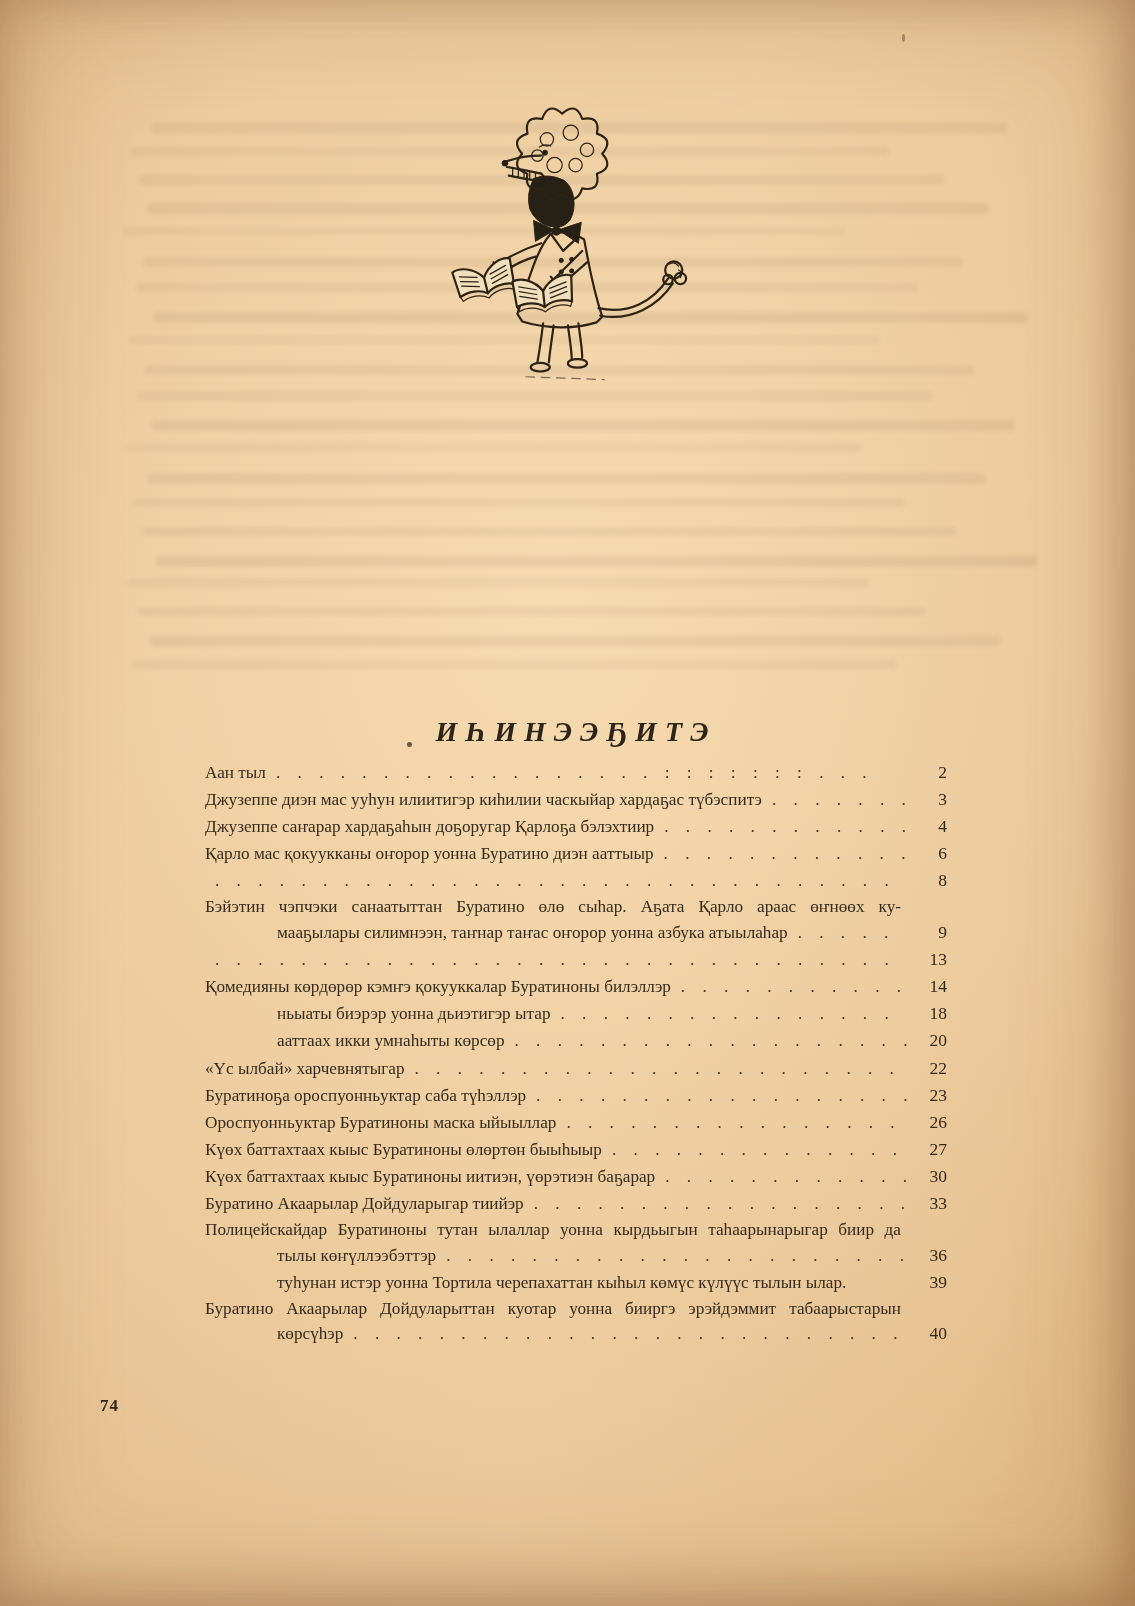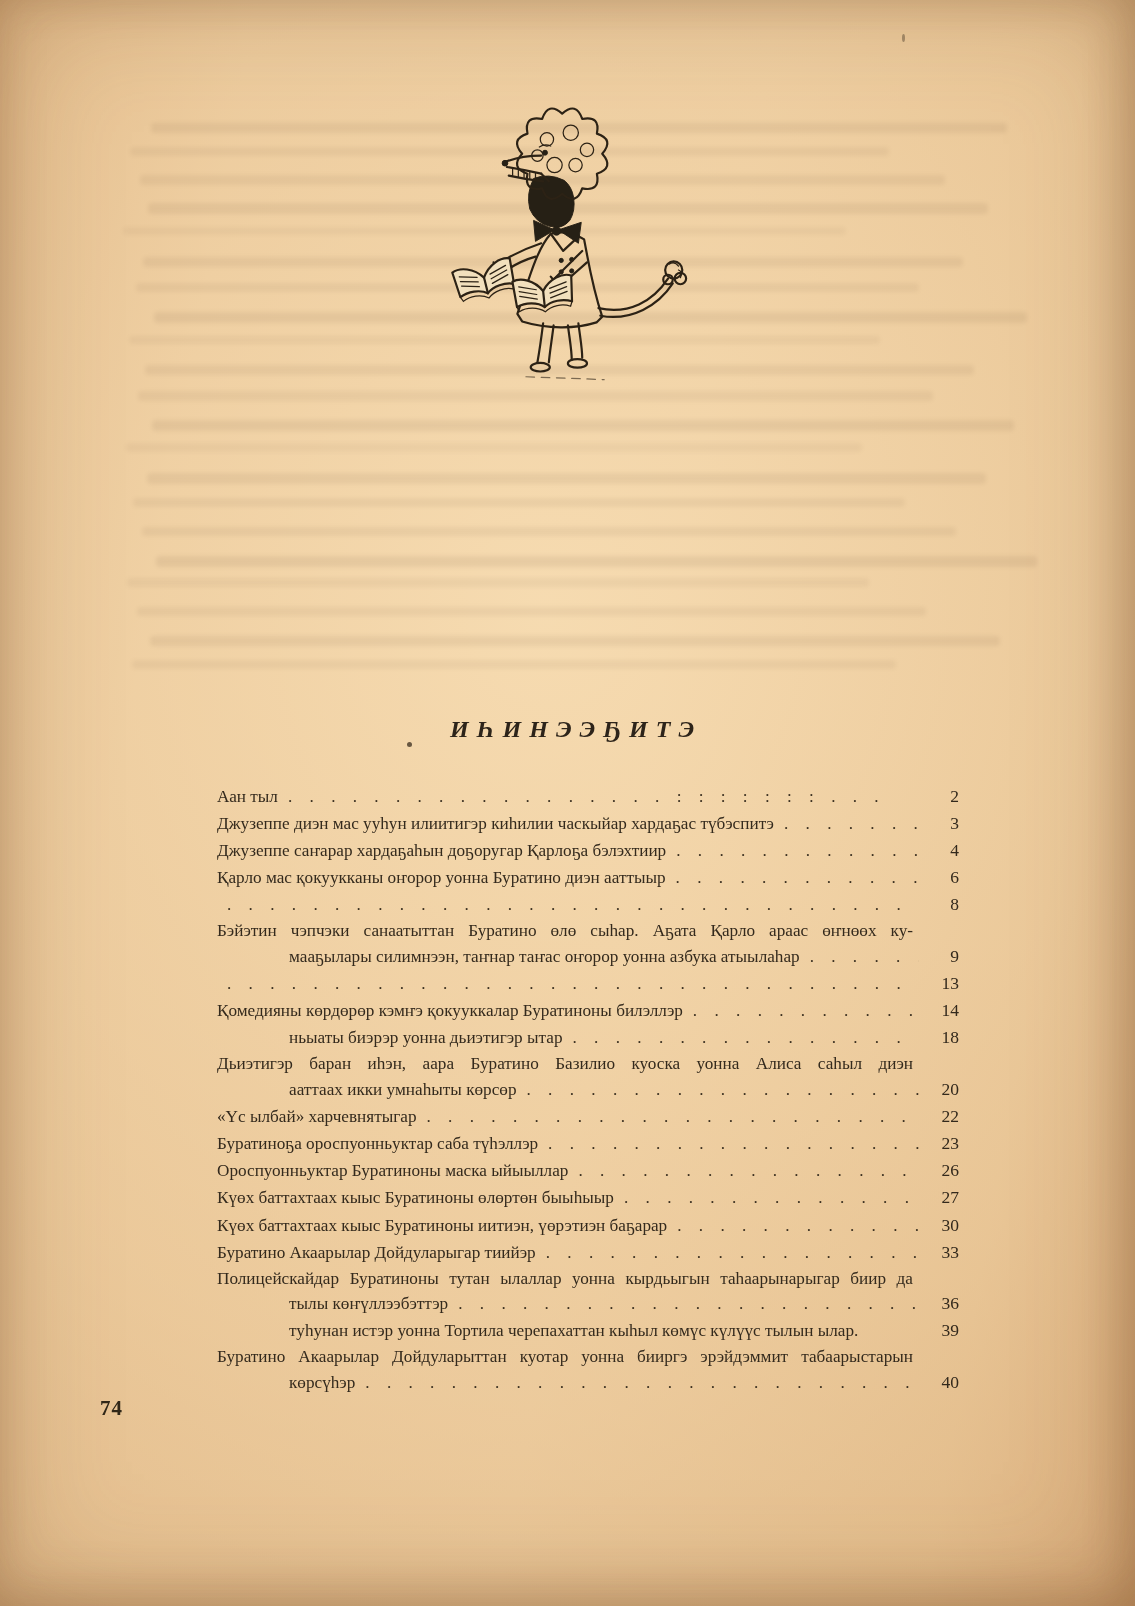--- a/index.html
+++ b/index.html
@@ -16,42 +16,42 @@
     box-shadow:inset 0 0 120px rgba(120,75,35,.28), inset -14px 0 40px rgba(110,65,30,.18), inset 0 -18px 50px rgba(110,65,30,.16);
   }
   .ghost{position:absolute;inset:0;pointer-events:none;}
   .ghost-bar{position:absolute;background:#6d5036;border-radius:4px;filter:blur(2.2px);}
   .speck{position:absolute;background:#3a2c1d;border-radius:50%;}
 
   .illo{position:absolute;left:438px;top:106px;width:256px;height:286px;}
 
   .toc-title{
     position:absolute;left:205px;top:716px;width:742px;
-    text-align:center;font-size:24px;font-weight:bold;font-style:italic;
+    text-align:center;font-size:28px;font-weight:bold;font-style:italic;
     letter-spacing:8px;color:#2d241a;
   }
   .toc{
-    position:absolute;left:205px;top:784px;width:742px;
-    font-size:17.2px;line-height:24.6px;color:#342a1d;margin-left:12px;
+    position:absolute;left:205px;top:760px;width:742px;
+    font-size:17.2px;line-height:24.6px;color:#342a1d;
   }
   .toc-entry{margin-bottom:1.5px;}
   .toc-line{min-height:24.6px;}
   .line-fill{display:block;text-align:justify;text-align-last:justify;padding-right:46px;}
   .line-last{display:flex;align-items:baseline;}
   .cont{padding-left:72px;}
   .entry-text{white-space:nowrap;}
   .leader{
     flex:1 1 auto;min-width:0;overflow:hidden;white-space:nowrap;
     letter-spacing:6.5px;margin:0 4px 0 10px;color:#3a2f20;
   }
   .pagenum{flex:0 0 36px;text-align:right;font-size:17.5px;color:#33291c;}
 
   .folio{
     position:absolute;left:100px;top:1396px;
-    font-size:21px;font-weight:bold;color:#302718;letter-spacing:1px;
+    font-size:17px;font-weight:bold;color:#302718;letter-spacing:1px;
   }
   svg .ink{stroke:#2c2215;stroke-width:2.3;fill:none;stroke-linecap:round;stroke-linejoin:round;}
   svg .ink-thin{stroke:#2c2215;stroke-width:1.3;fill:none;stroke-linecap:round;}
   svg .ink-fill{fill:#262015;stroke:#262015;stroke-width:1;}
   svg .pagefill{fill:#f2e0bd;}
 </style>
 </head>
 <body>
 
 <div class="page">
@@ -202,21 +202,20 @@
         </div>
       </div>
       <div class="toc-entry">
         <div class="toc-line line-last cont">
           <span class="entry-text">ньыаты биэрэр уонна дьиэтигэр ытар</span>
           <span class="leader">. . . . . . . . . . . . . . . . . . . . . . . . . . . . . . . . . . . . . . . . </span>
           <span class="pagenum">18</span>
         </div>
       </div>
       <div class="toc-entry">
-        <div class="toc-line line-fill">Дьиэтигэр баран иһэн, аара Буратино Базилио куоска уонна Алиса саһыл диэн</div>
         <div class="toc-line line-last cont">
           <span class="entry-text">ааттаах икки умнаһыты көрсөр</span>
           <span class="leader">. . . . . . . . . . . . . . . . . . . . . . . . . . . . . . . . . . . . . . . . </span>
           <span class="pagenum">20</span>
         </div>
       </div>
       <div class="toc-entry">
         <div class="toc-line line-last">
           <span class="entry-text">«Үс ылбай» харчевнятыгар</span>
           <span class="leader">. . . . . . . . . . . . . . . . . . . . . . . . . . . . . . . . . . . . . . . . </span>

